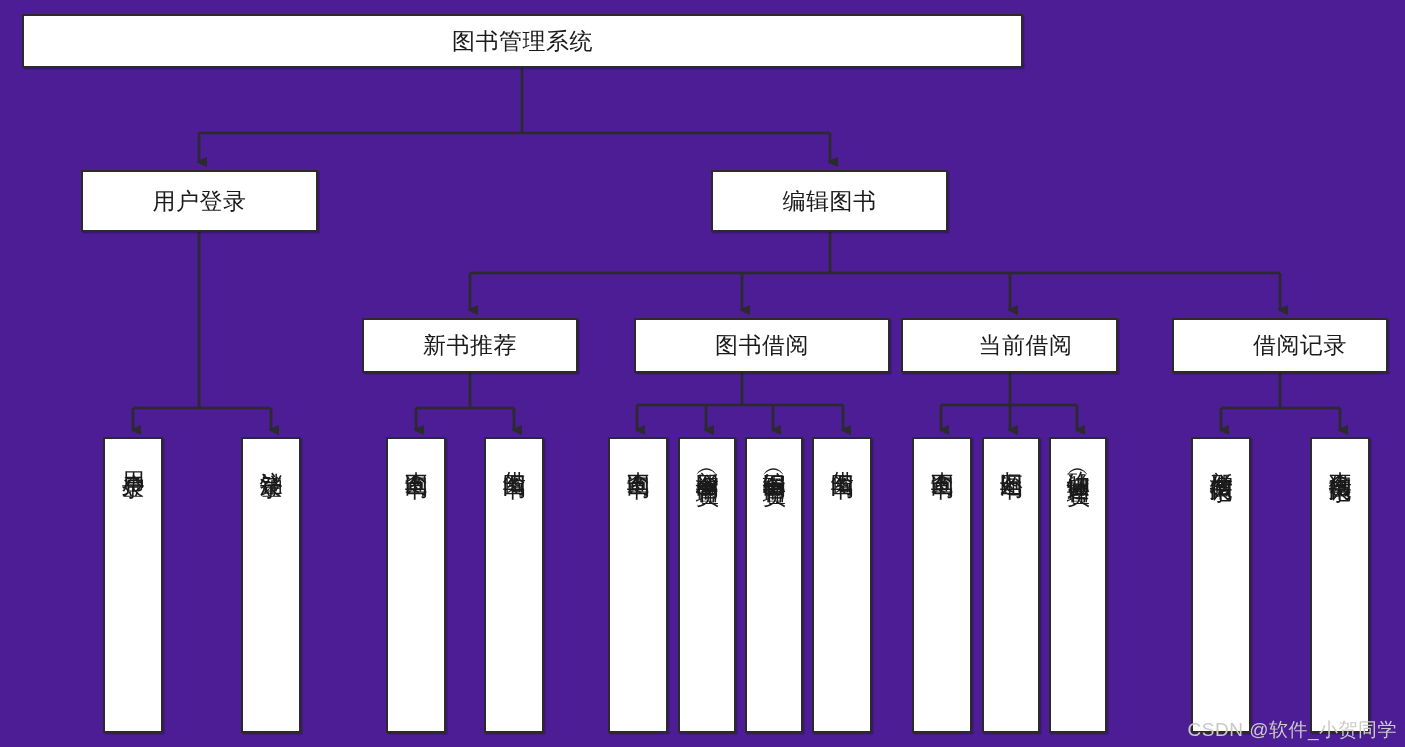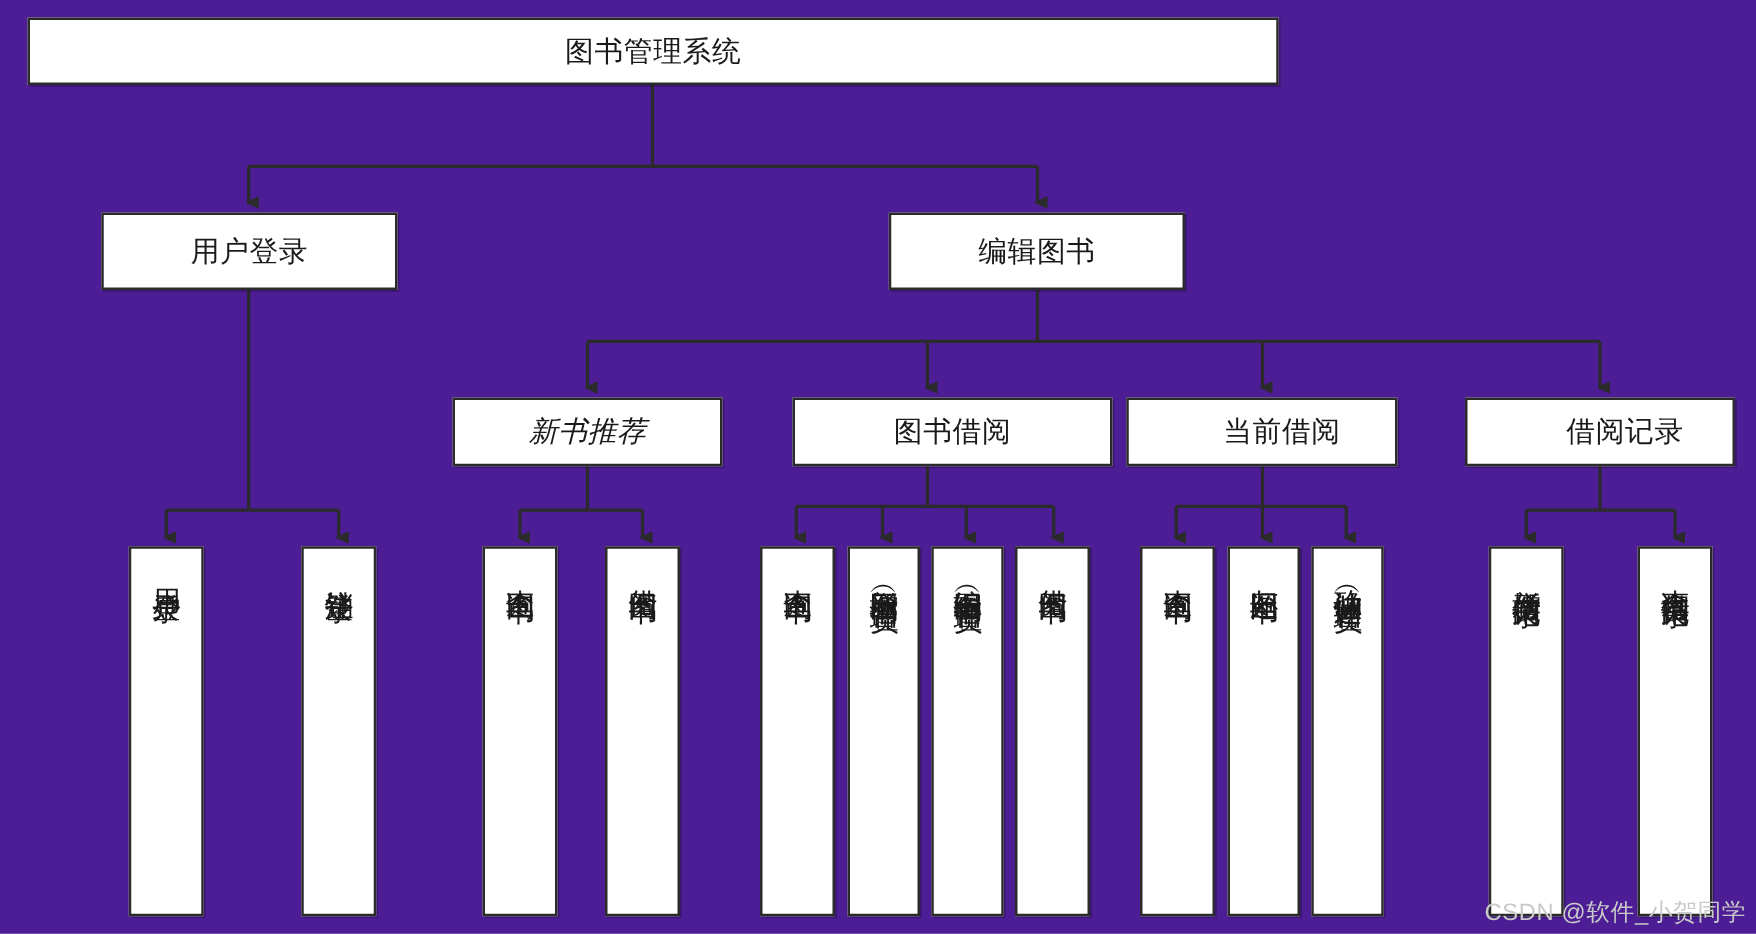--- a/index.html
+++ b/index.html
@@ -118,21 +118,21 @@
   </div>
 
   <div class="node" style="left:81px;top:170px;width:237px;height:62px;">
     <span class="lbl">用户登录</span>
   </div>
 
   <div class="node" style="left:711px;top:170px;width:237px;height:62px;">
     <span class="lbl">编辑图书</span>
   </div>
 
-  <div class="node" style="left:362px;top:318px;width:216px;height:55px;font-style:italic;">
+  <div class="node" style="left:362px;top:318px;width:216px;height:55px;">
     <span class="lbl">新书推荐</span>
   </div>
 
   <div class="node" style="left:634px;top:318px;width:256px;height:55px;">
     <span class="lbl">图书借阅</span>
   </div>
 
   <div class="node" style="left:901px;top:318px;width:217px;height:55px;padding-left:32px;">
     <span class="lbl">当前借阅</span>
   </div>

